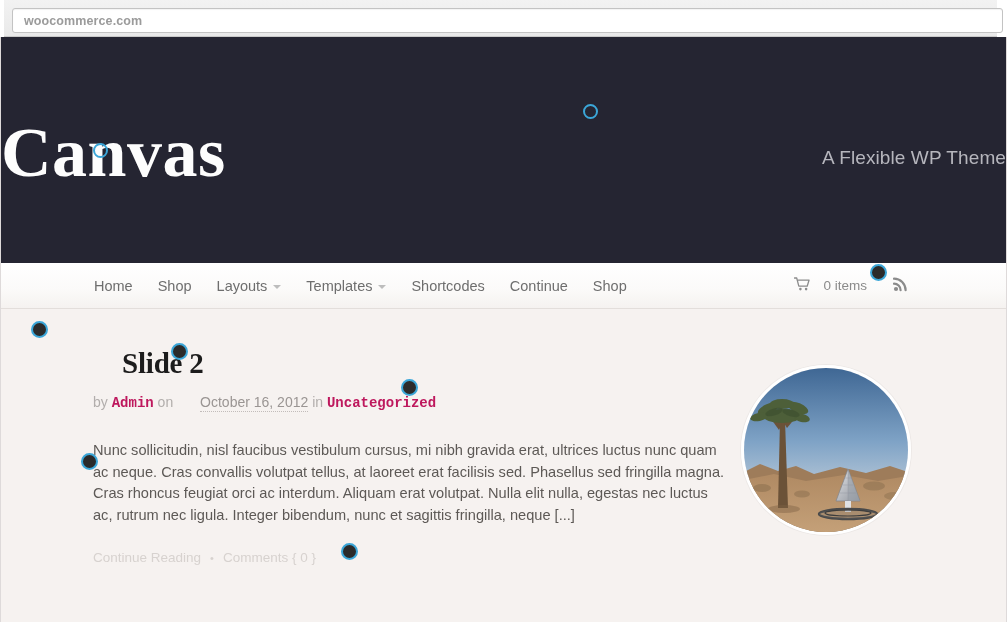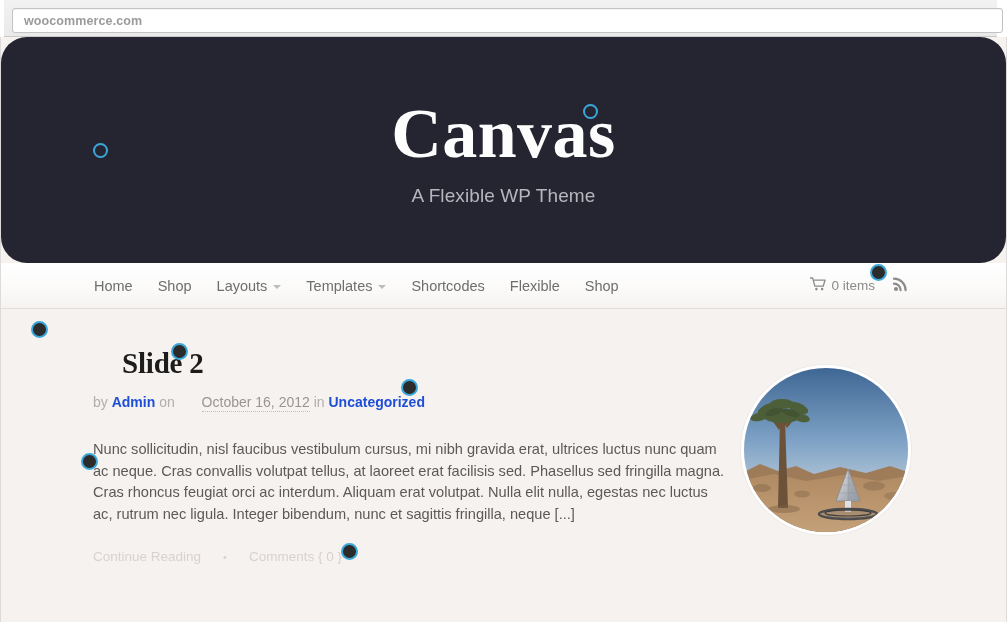--- a/index.html
+++ b/index.html
@@ -61,24 +61,22 @@
     overflow: hidden;
   }
 
   
   .masthead {
     position: relative;
     width: 100%;
     height: 226px;
     background: #252532;
     display: flex;
-    flex-direction: column;
-    align-items: center;
-    justify-content: center;
-    border-radius: 26px;
+    align-items: center;
+    justify-content: space-between;
   }
   .logo {
     font-family: "Liberation Serif", serif;
     font-weight: bold;
     font-size: 70px;
     line-height: 1;
     color: #fdfdfd;
     letter-spacing: 0.5px;
     margin-top: 6px;
   }
@@ -121,21 +119,21 @@
     border-right: 4px solid transparent;
     border-top: 4px solid #bdbdbd;
     display: inline-block;
     margin-top: 2px;
   }
   .nav-right {
     position: absolute;
     right: 96px;
     display: flex;
     align-items: center;
-    gap: 4px;
+    gap: 12px;
   }
   .cart-icon { display: block; }
   .cart-text {
     font-size: 13.5px;
     color: #8b8b8b;
   }
   .rss-icon { display: block; margin-left: 14px; }
 
   
   .content {
@@ -157,42 +155,43 @@
     margin-left: 29px;
   }
   .post-meta {
     margin-top: 14px;
     font-size: 14px;
     color: #b2aeac;
     font-family: "Liberation Sans", sans-serif;
   }
   .post-meta .strong {
     font-weight: bold;
-    color: #1d4ed8;
+    color: #be185d;
+    font-family: Liberation Mono, monospace;
   }
   .post-meta .date {
     color: #9a9593;
     border-bottom: 1px dotted #c2bcba;
     padding-bottom: 1px;
     margin-left: 23px;
   }
   .post-body {
     margin-top: 29px;
     font-size: 14.6px;
     line-height: 21.5px;
     color: #5d5956;
     width: 632px;
   }
   .post-links {
     margin-top: 24px;
     font-size: 13.5px;
     color: #d7d2cf;
     display: flex;
     align-items: center;
-    gap: 22px;
+    gap: 9px;
   }
   .post-links .sep { color: #d7d2cf; font-size: 11px; }
   .post-links .lnk { cursor: pointer; }
 
   
   .featured {
     position: absolute;
     left: 741px;
     top: 365px;
     width: 170px;
@@ -251,21 +250,21 @@
           <i class="caret"></i>
         </div>
         <div class="nav-item">
           <span>Templates</span>
           <i class="caret"></i>
         </div>
         <div class="nav-item">
           <span>Shortcodes</span>
         </div>
         <div class="nav-item">
-          <span>Flexible</span>
+          <span>Continue</span>
         </div>
         <div class="nav-item">
           <span>Shop</span>
         </div>
       </div>
 
       <div class="nav-right">
         <span class="cart-icon">
           <svg width="17" height="14" viewBox="0 0 17 14">
             <path d="M0.5 1h2.2l2.1 8.2h8.4l1.8-6H4.3" fill="none" stroke="#8b8b8b" stroke-width="1.3" stroke-linecap="round" stroke-linejoin="round"></path>

